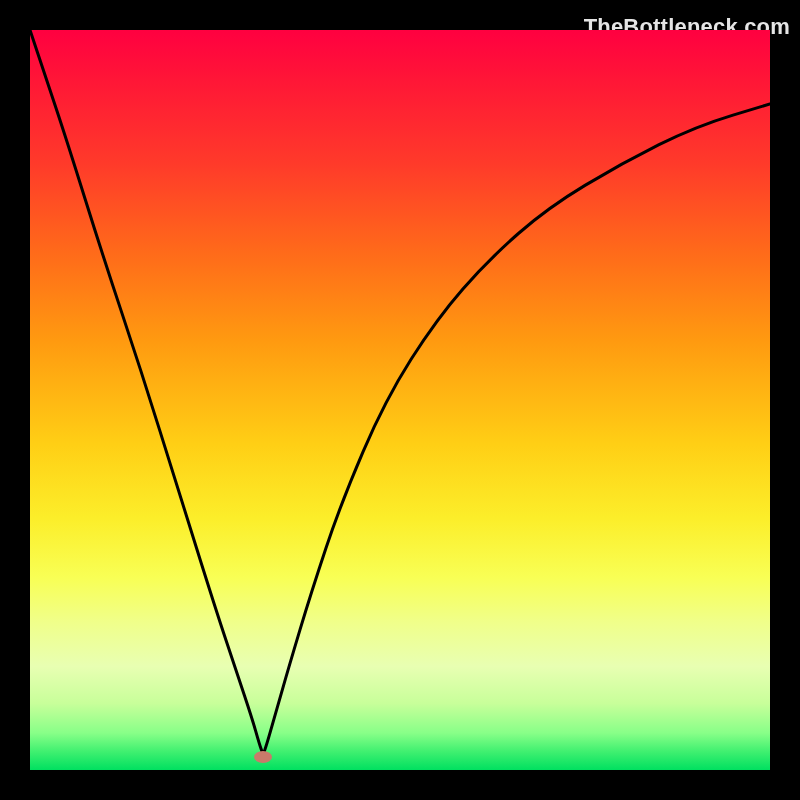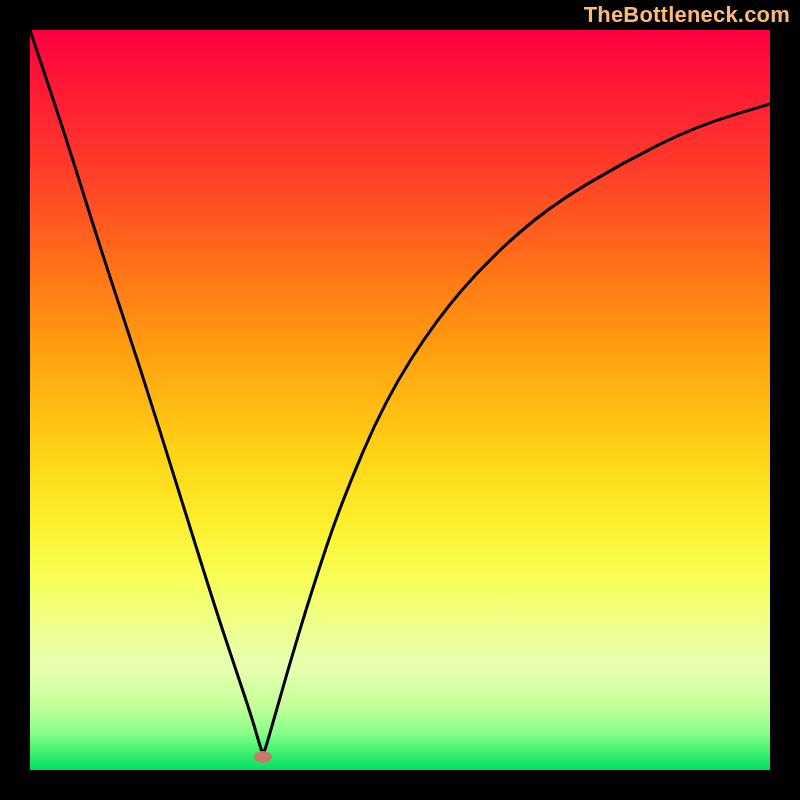--- a/index.html
+++ b/index.html
@@ -5,26 +5,26 @@
   * { margin: 0; padding: 0; box-sizing: border-box; }
   html, body { width: 800px; height: 800px; overflow: hidden; background: #000; }
   .frame {
     position: relative;
     width: 800px;
     height: 800px;
     background: #000;
   }
   .watermark {
     position: absolute;
-    top: 2px;
+    top: 14px;
     right: 10px;
     font-family: Arial, Helvetica, sans-serif;
     font-size: 22px;
     font-weight: 600;
-    color: #fdba74;
+    color: #e5e5e5;
     letter-spacing: 0.2px;
   }
   .plot {
     position: absolute;
     left: 30px;
     top: 30px;
     width: 740px;
     height: 740px;
     background: linear-gradient(to bottom,
       #ff0040 0%,

